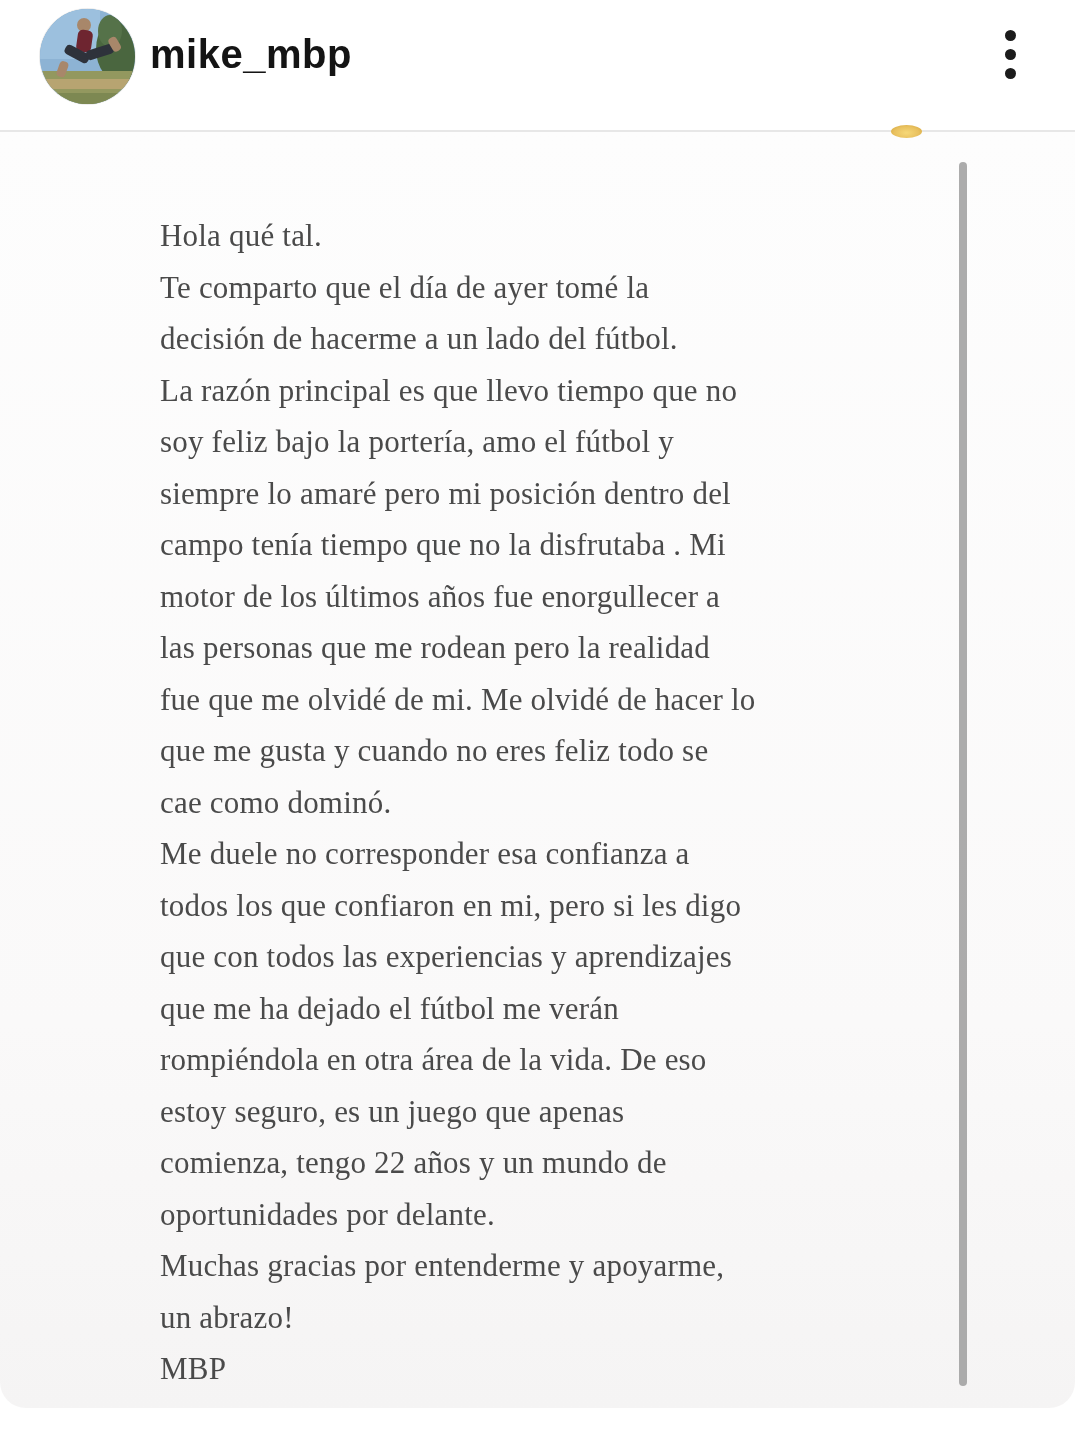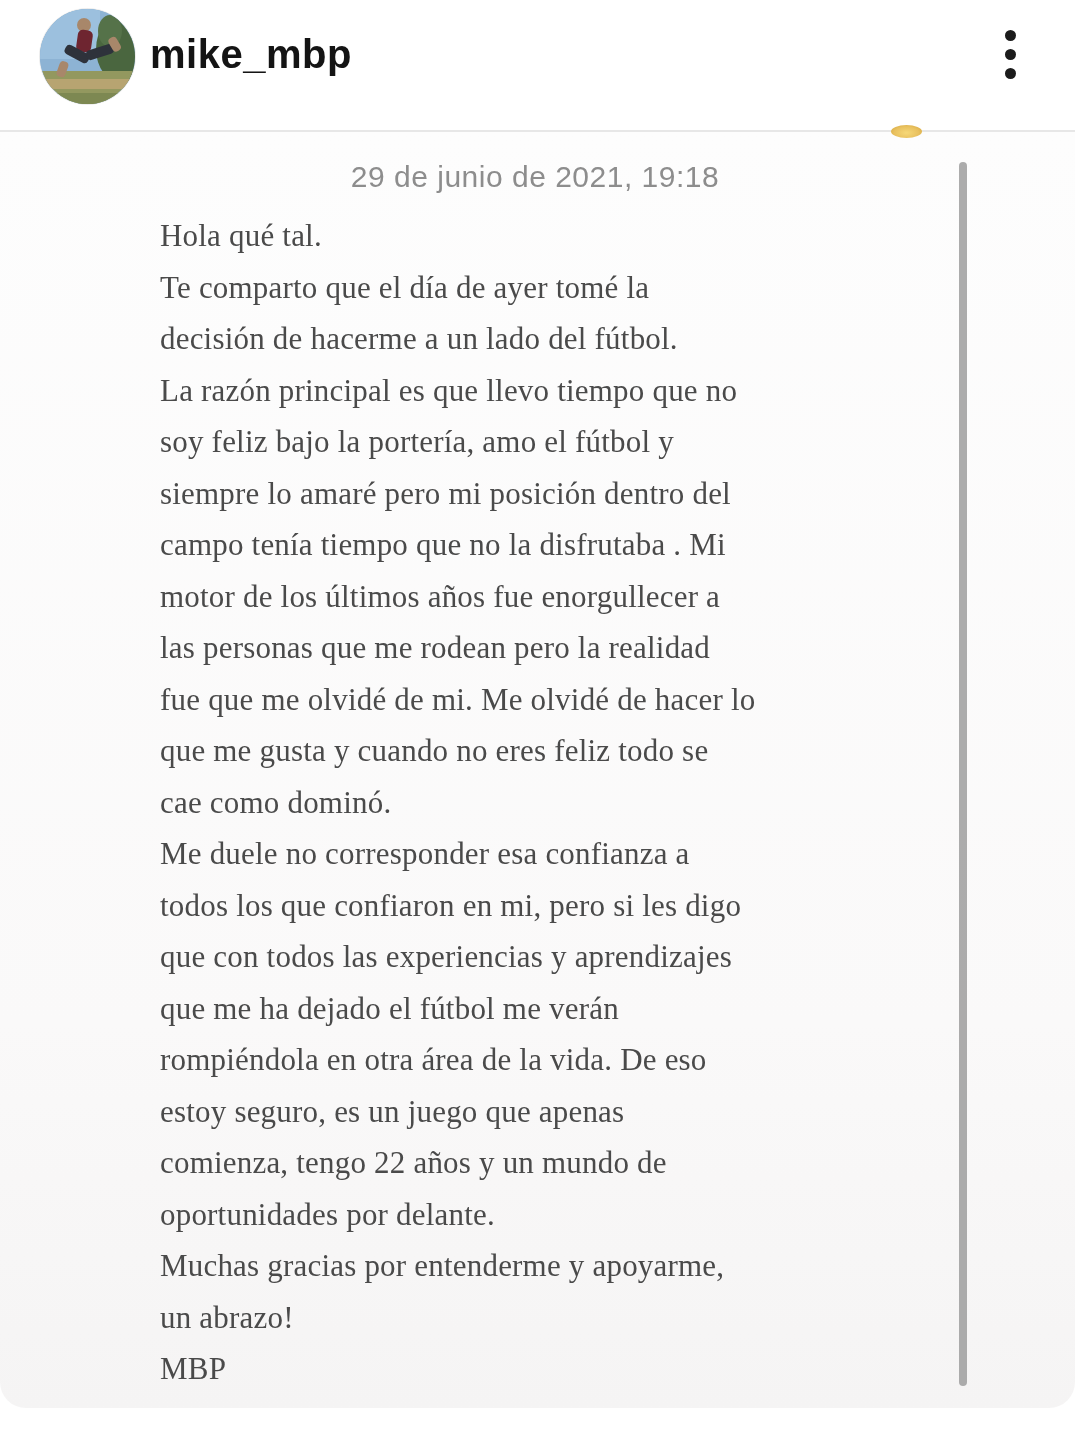--- a/index.html
+++ b/index.html
@@ -96,21 +96,20 @@
           <span class="dot"></span>
       </span>
     </button>
   </div>
 
   <div id="divider"></div>
 
   <div id="emoji-sliver"></div>
 
   <div id="note-card">
-    <div id="note-date">29 de junio de 2021, 19:18</div>
     <div id="note-body">Hola qué tal.
 Te comparto que el día de ayer tomé la
 decisión de hacerme a un lado del fútbol.
 La razón principal es que llevo tiempo que no
 soy feliz bajo la portería, amo el fútbol y
 siempre lo amaré pero mi posición dentro del
 campo tenía tiempo que no la disfrutaba . Mi
 motor de los últimos años fue enorgullecer a
 las personas que me rodean pero la realidad
 fue que me olvidé de mi. Me olvidé de hacer lo

